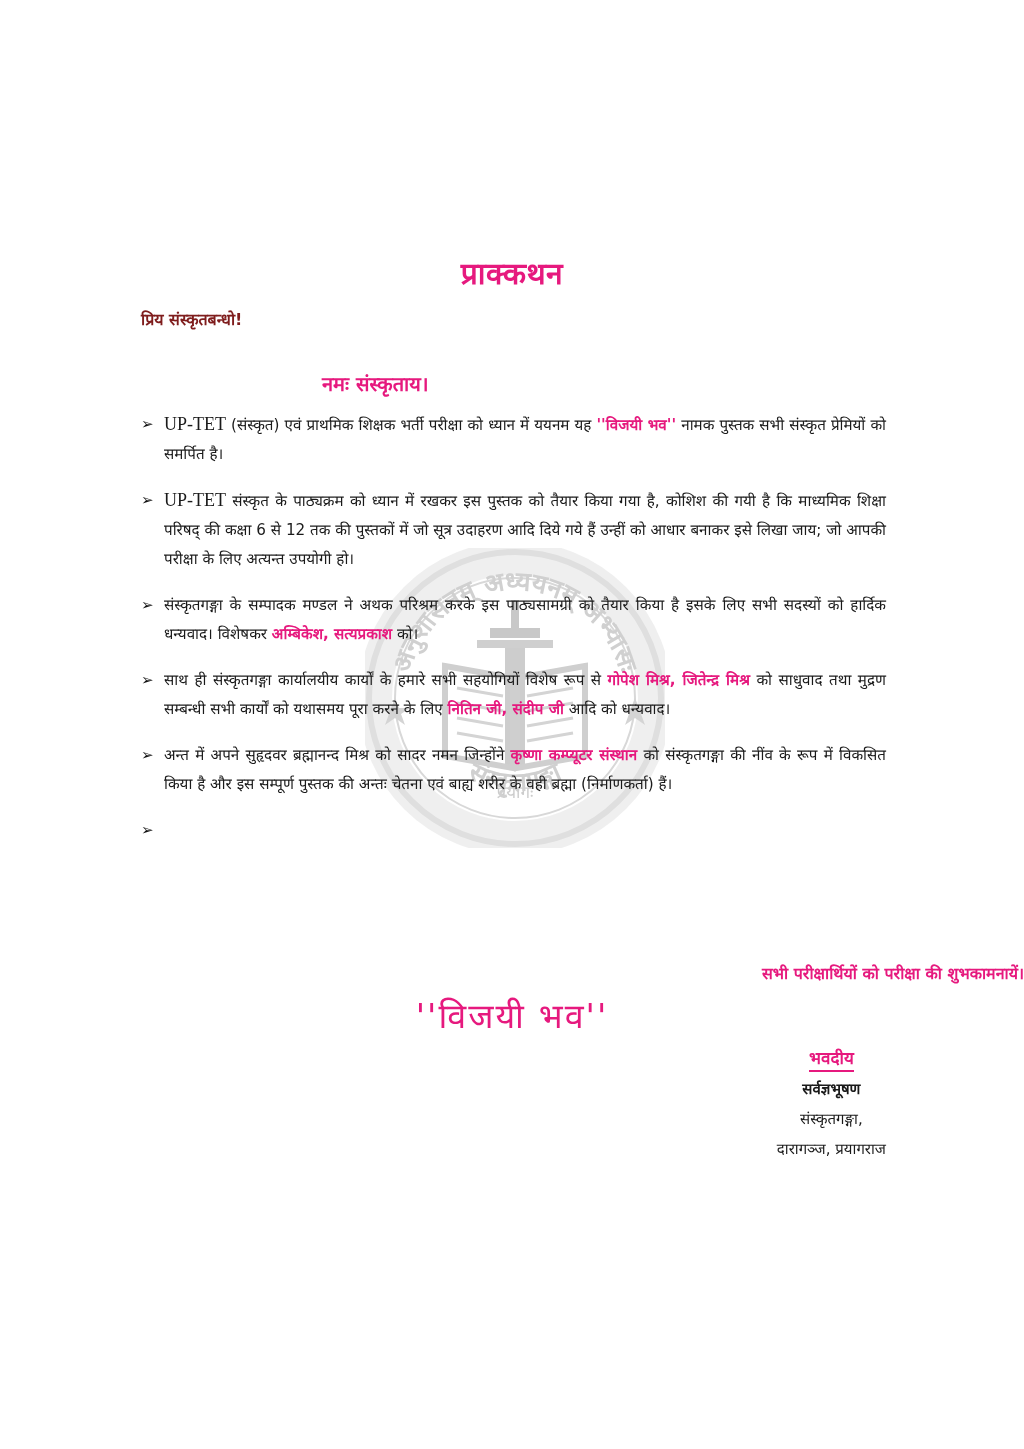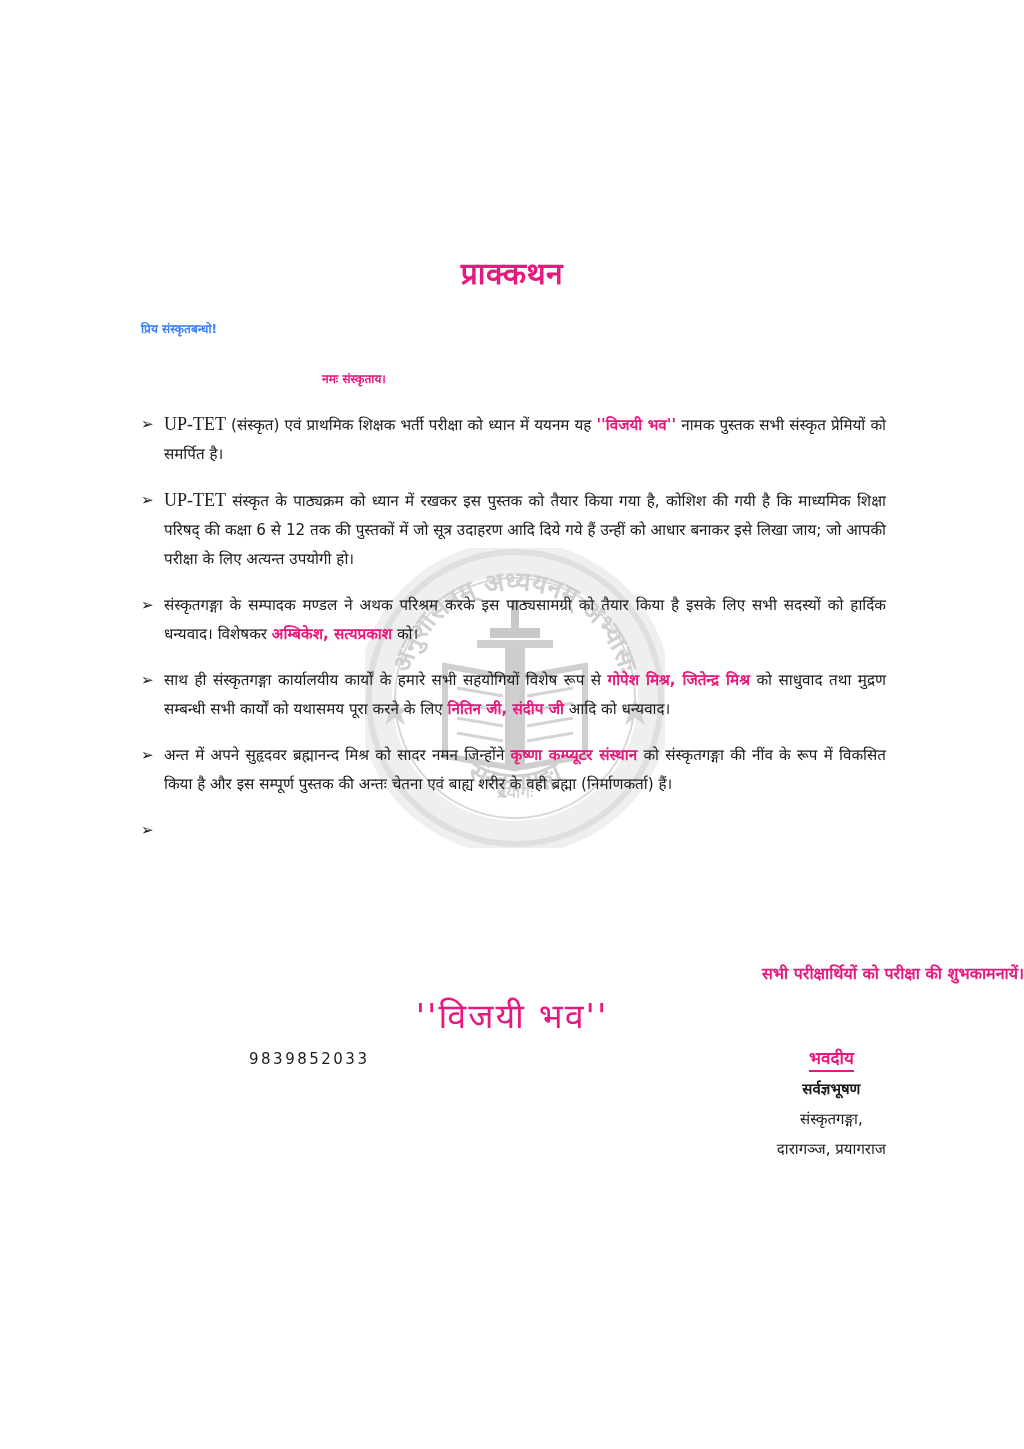--- a/index.html
+++ b/index.html
@@ -1,21 +1,21 @@
 <!DOCTYPE html>
 <html><head>
 <meta charset="utf-8">
 <style>
   html, body { margin:0; padding:0; background:#ffffff; }
   body { width:1024px; height:1449px; position:relative; overflow:hidden;
          font-family:"DejaVu Sans","Liberation Sans",sans-serif; color:#1a1a1a; }
   .title { position:absolute; top:252px; left:0; width:1024px; text-align:center;
            font-size:30px; font-weight:bold; color:#e6197e; letter-spacing:0.5px; }
-  .salutation { position:absolute; top:320px; left:141px; font-size:12px; font-weight:bold; color:#3b82f6; }
-  .namah { position:absolute; top:370px; left:322px; font-size:12px; font-weight:bold; color:#e6197e; }
+  .salutation { position:absolute; top:308px; left:141px; font-size:16px; font-weight:bold; color:#7f1d1d; }
+  .namah { position:absolute; top:370px; left:322px; font-size:20px; font-weight:bold; color:#e6197e; }
 
   .bullets { position:absolute; top:410px; left:141px; width:745px; }
   .bullet { position:relative; padding-left:23px; font-size:15.2px; line-height:29px;
             text-align:justify; margin-bottom:17px; }
   .bullet .arrow { position:absolute; left:0; top:0; font-size:15px; color:#111; }
   .bullet .hl { color:#e6197e; font-weight:bold; }
   .bullet .latin { font-family:"Liberation Serif","DejaVu Serif",serif; font-size:18px;margin-top:12px; }
 
   .wishes { position:absolute; top:962px; left:0; width:1024px; text-align:right;
             font-size:16px; font-weight:bold; color:#e6197e; }
@@ -91,23 +91,20 @@
     <div class="bullet"><span class="arrow">➢</span><span>संस्कृतगङ्गा के सम्पादक मण्डल ने अथक परिश्रम करके इस पाठ्यसामग्री को तैयार किया है इसके लिए सभी सदस्यों को हार्दिक धन्यवाद। विशेषकर </span><span class="hl">अम्बिकेश, सत्यप्रकाश</span><span> को।</span></div>
     <div class="bullet"><span class="arrow">➢</span><span>साथ ही संस्कृतगङ्गा कार्यालयीय कार्यों के हमारे सभी सहयोगियों विशेष रूप से </span><span class="hl">गोपेश मिश्र, जितेन्द्र मिश्र</span><span> को साधुवाद तथा मुद्रण सम्बन्धी सभी कार्यों को यथासमय पूरा करने के लिए </span><span class="hl">नितिन जी, संदीप जी</span><span> आदि को धन्यवाद।</span></div>
     <div class="bullet"><span class="arrow">➢</span><span>अन्त में अपने सुहृदवर ब्रह्मानन्द मिश्र को सादर नमन जिन्होंने </span><span class="hl">कृष्णा कम्प्यूटर संस्थान</span><span> को संस्कृतगङ्गा की नींव के रूप में विकसित किया है और इस सम्पूर्ण पुस्तक की अन्तः चेतना एवं बाह्य शरीर के वही ब्रह्मा (निर्माणकर्ता) हैं।</span></div>
     <div class="bullet"><span class="arrow">➢</span></div>
   </div>
 
 <div class="wishes">सभी परीक्षार्थियों को परीक्षा की शुभकामनायें।</div>
 <div class="motto">''विजयी भव''</div>
 
 <div class="footer-left">
-  <div class="row indent">
-    <span class="phone">9839852033</span>
-  </div>
 </div>
 
 <div class="footer-right">
   <div class="row"><span class="closing">भवदीय</span></div>
   <div class="row name">सर्वज्ञभूषण</div>
   <div class="row">संस्कृतगङ्गा,</div>
   <div class="row">दारागञ्ज, प्रयागराज</div>
 </div>
 
 </body></html>

